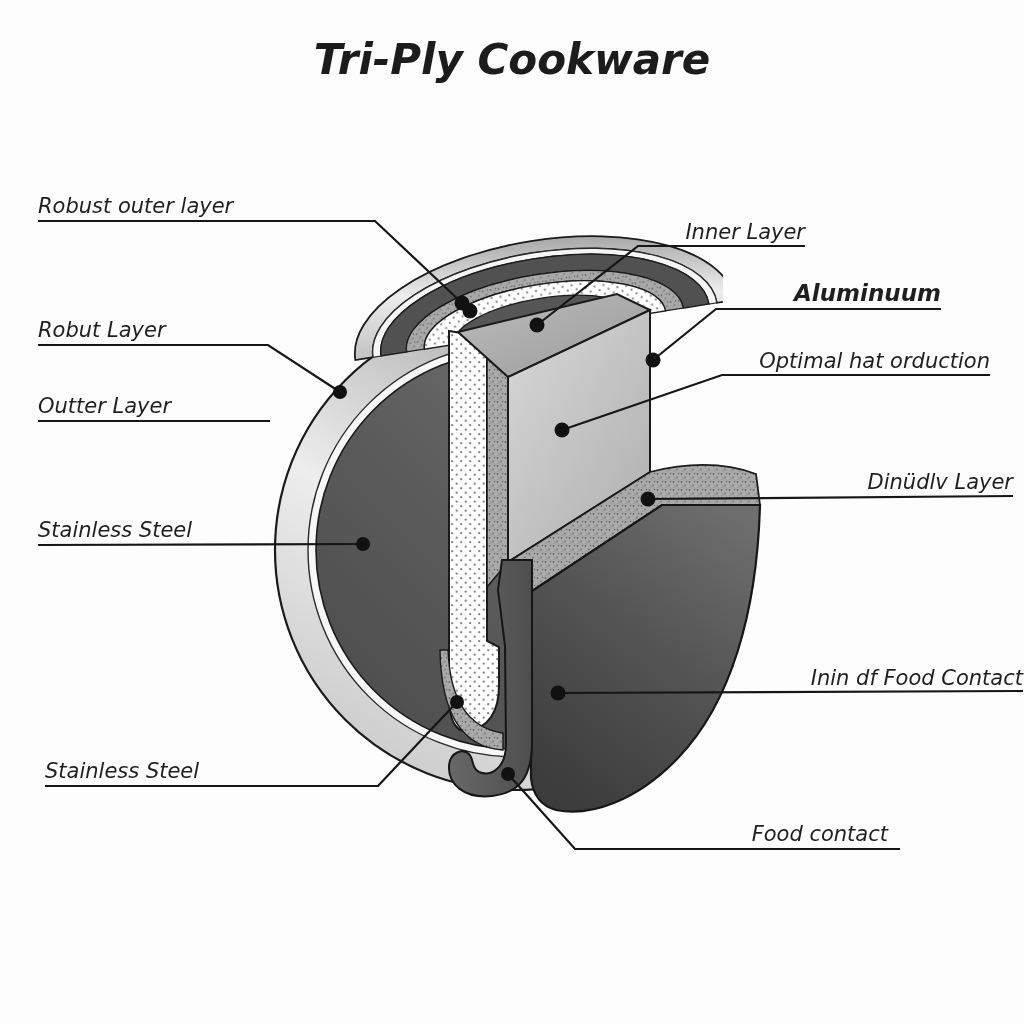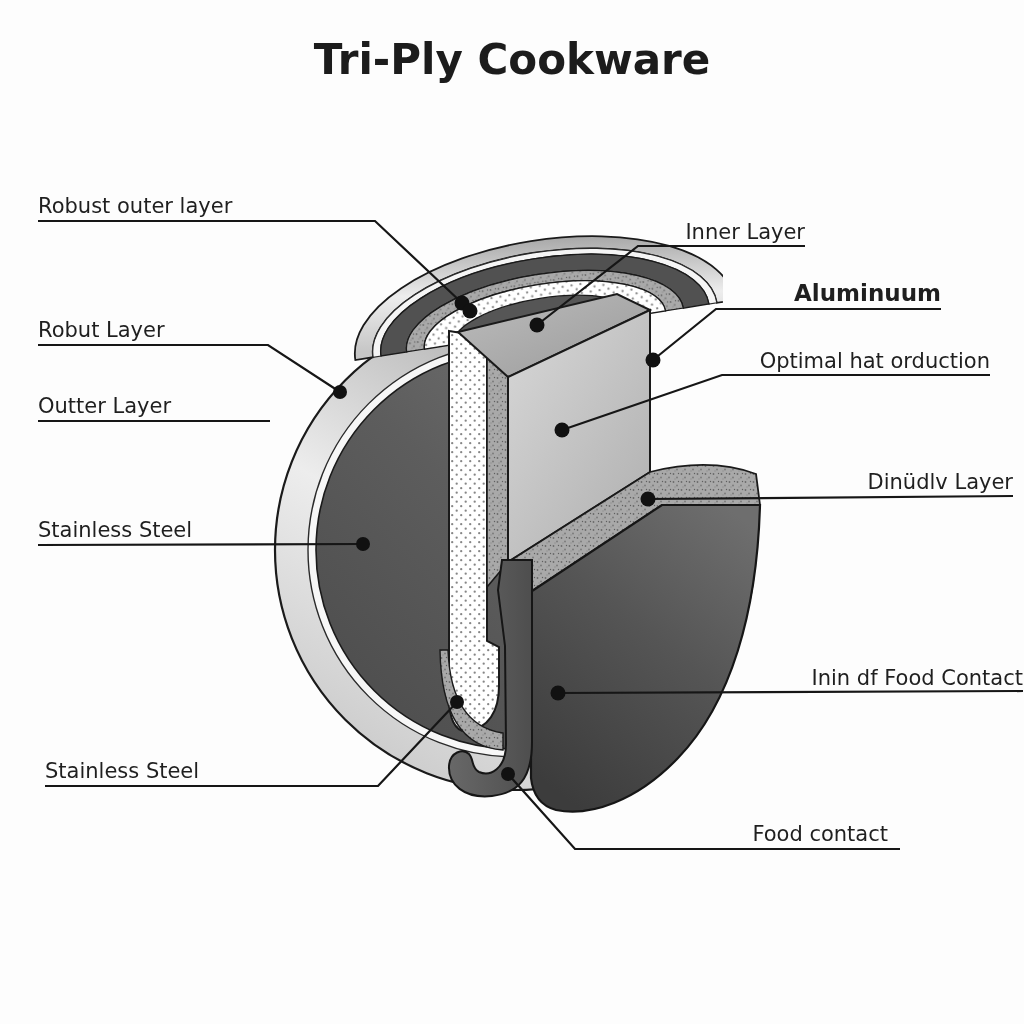--- a/index.html
+++ b/index.html
@@ -4,21 +4,21 @@
 <style>
   html, body {
     margin: 0;
     padding: 0;
     width: 1024px;
     height: 1024px;
     background: #fdfdfd;
     font-family: "DejaVu Sans", "Liberation Sans", sans-serif;
     overflow: hidden;
   }
-  #stage { position: relative; width: 1024px; height: 1024px; }
+  #stage { position: relative; width: 1024px; height: 1024px; font-style: italic; }
   svg { display: block; }
   text {
     fill: #1f1f1f;
     font-family: "DejaVu Sans", "Liberation Sans", sans-serif;
   }
   .lbl { font-size: 21px; }
   .lbl-bold { font-size: 23px; font-weight: 700; }
   .title-text { font-size: 42px; font-weight: 700; fill: #1c1c1c; }
 </style>
 </head>

